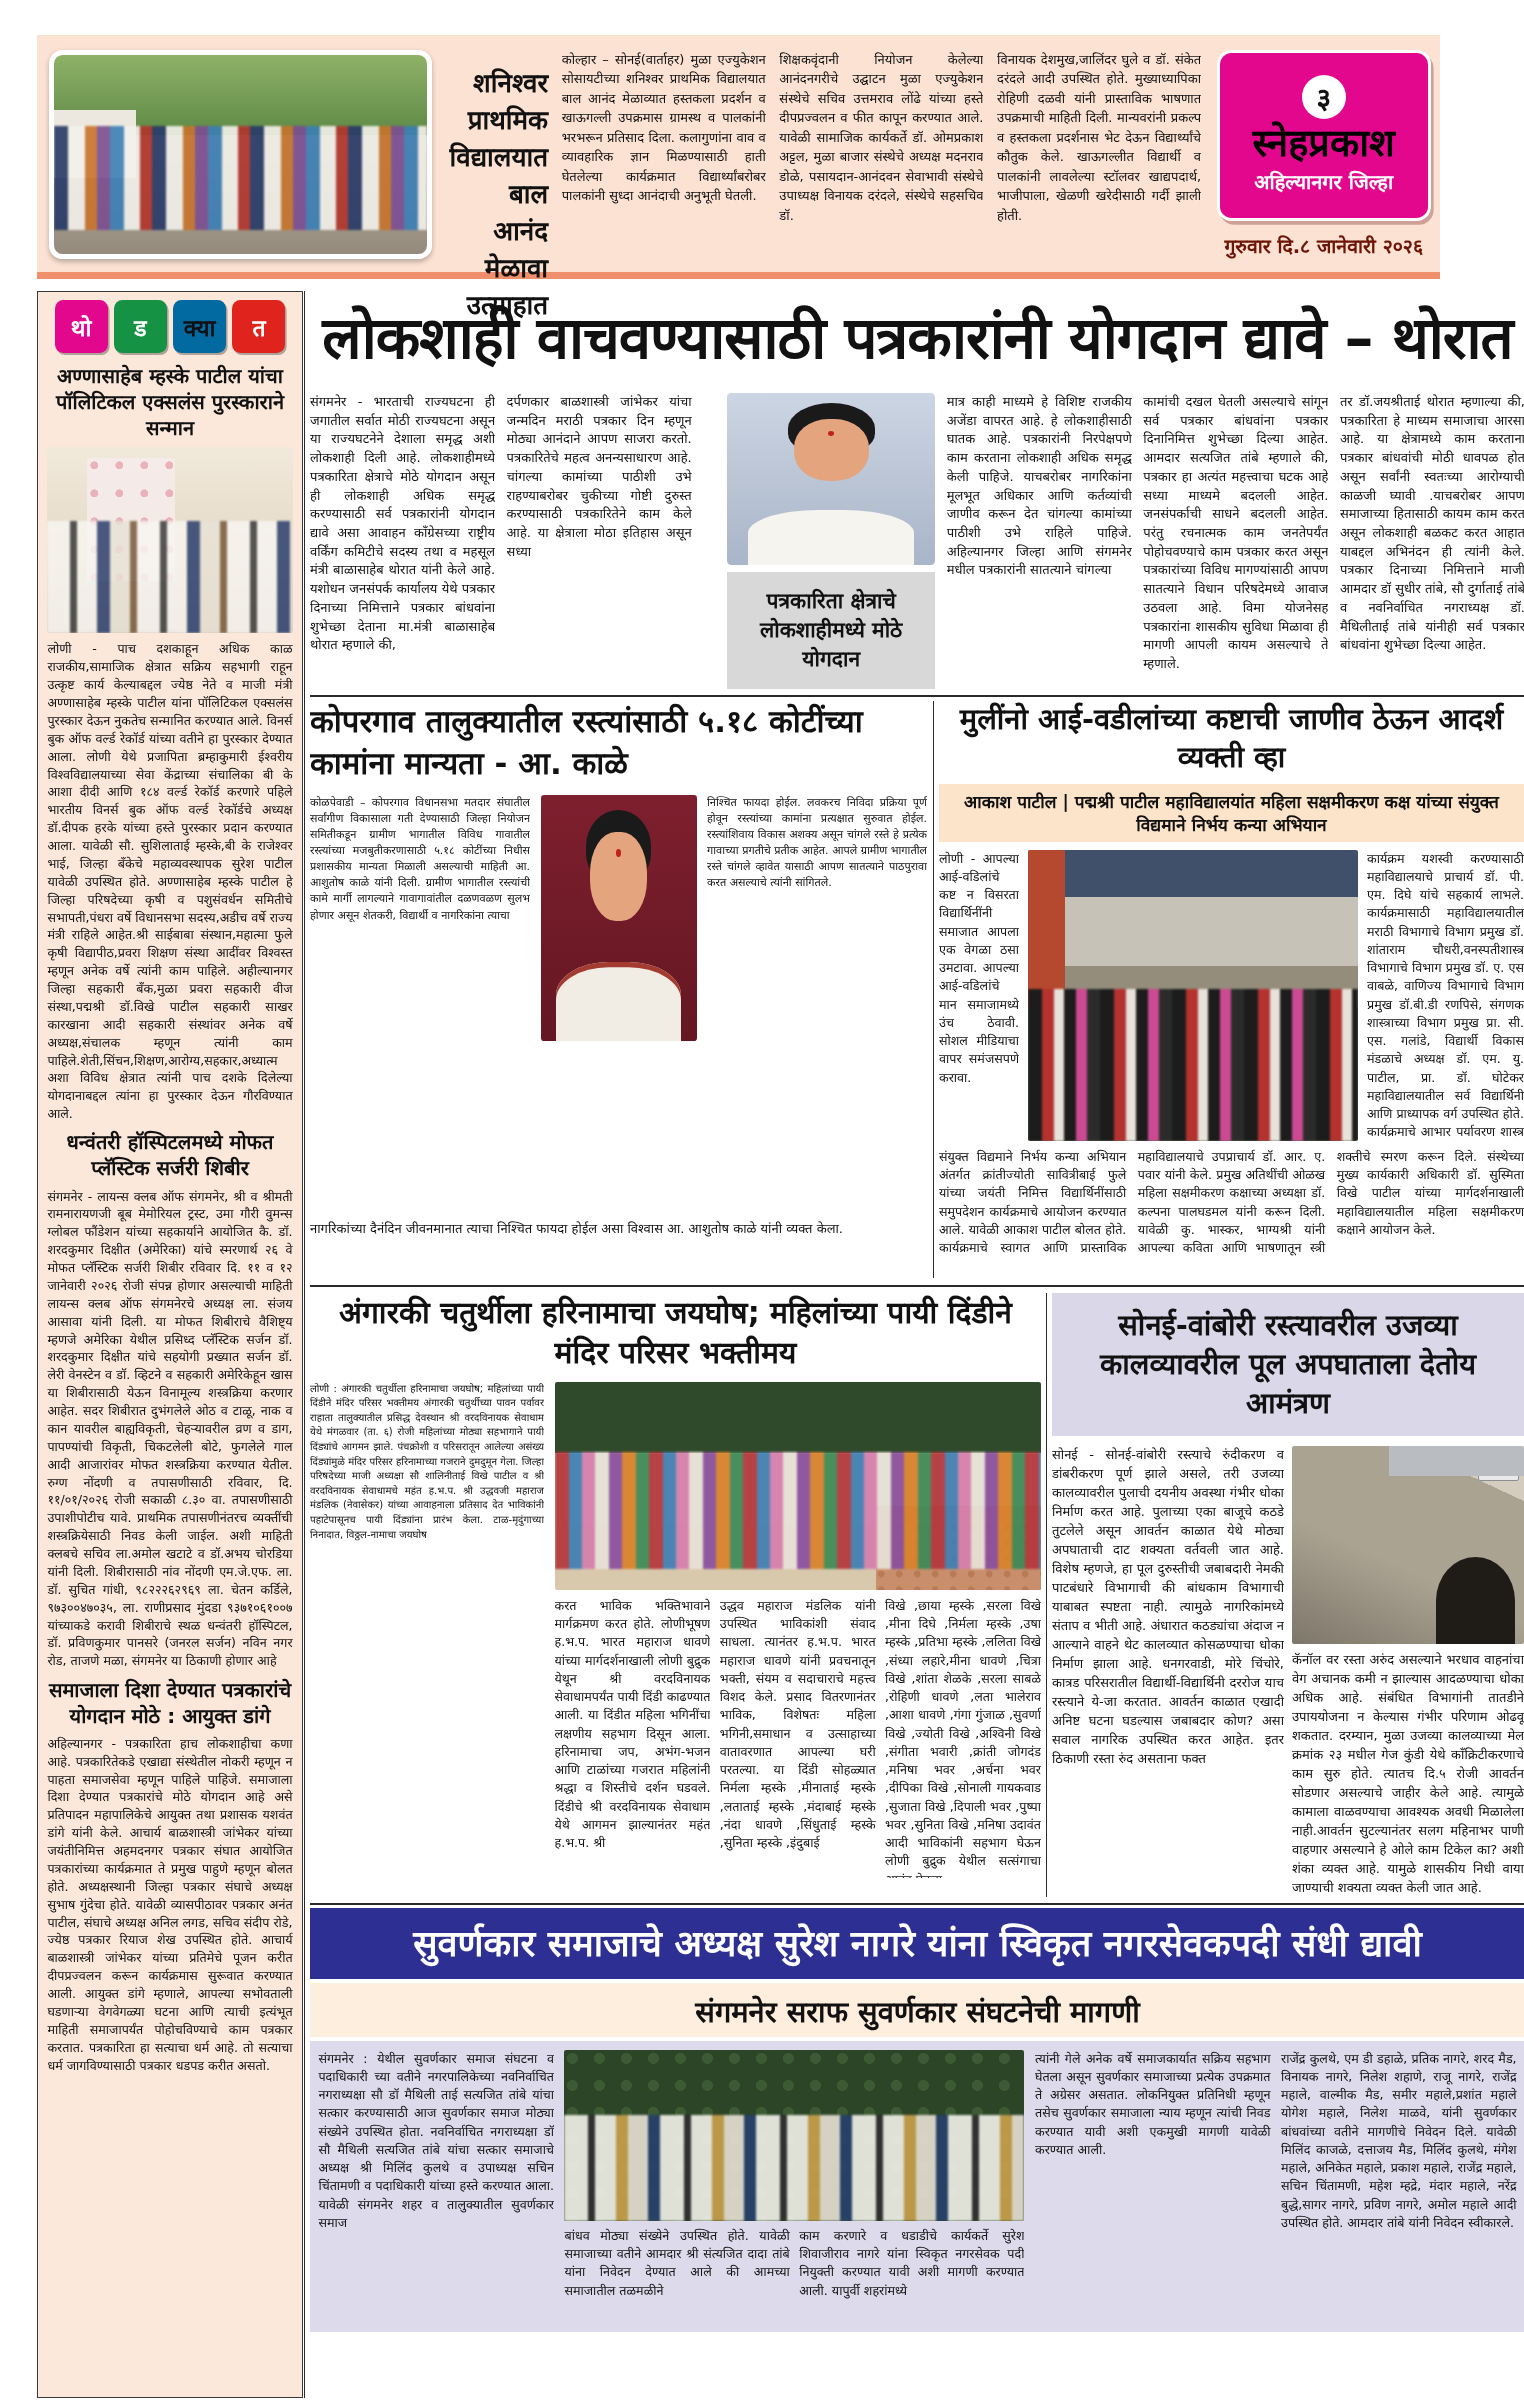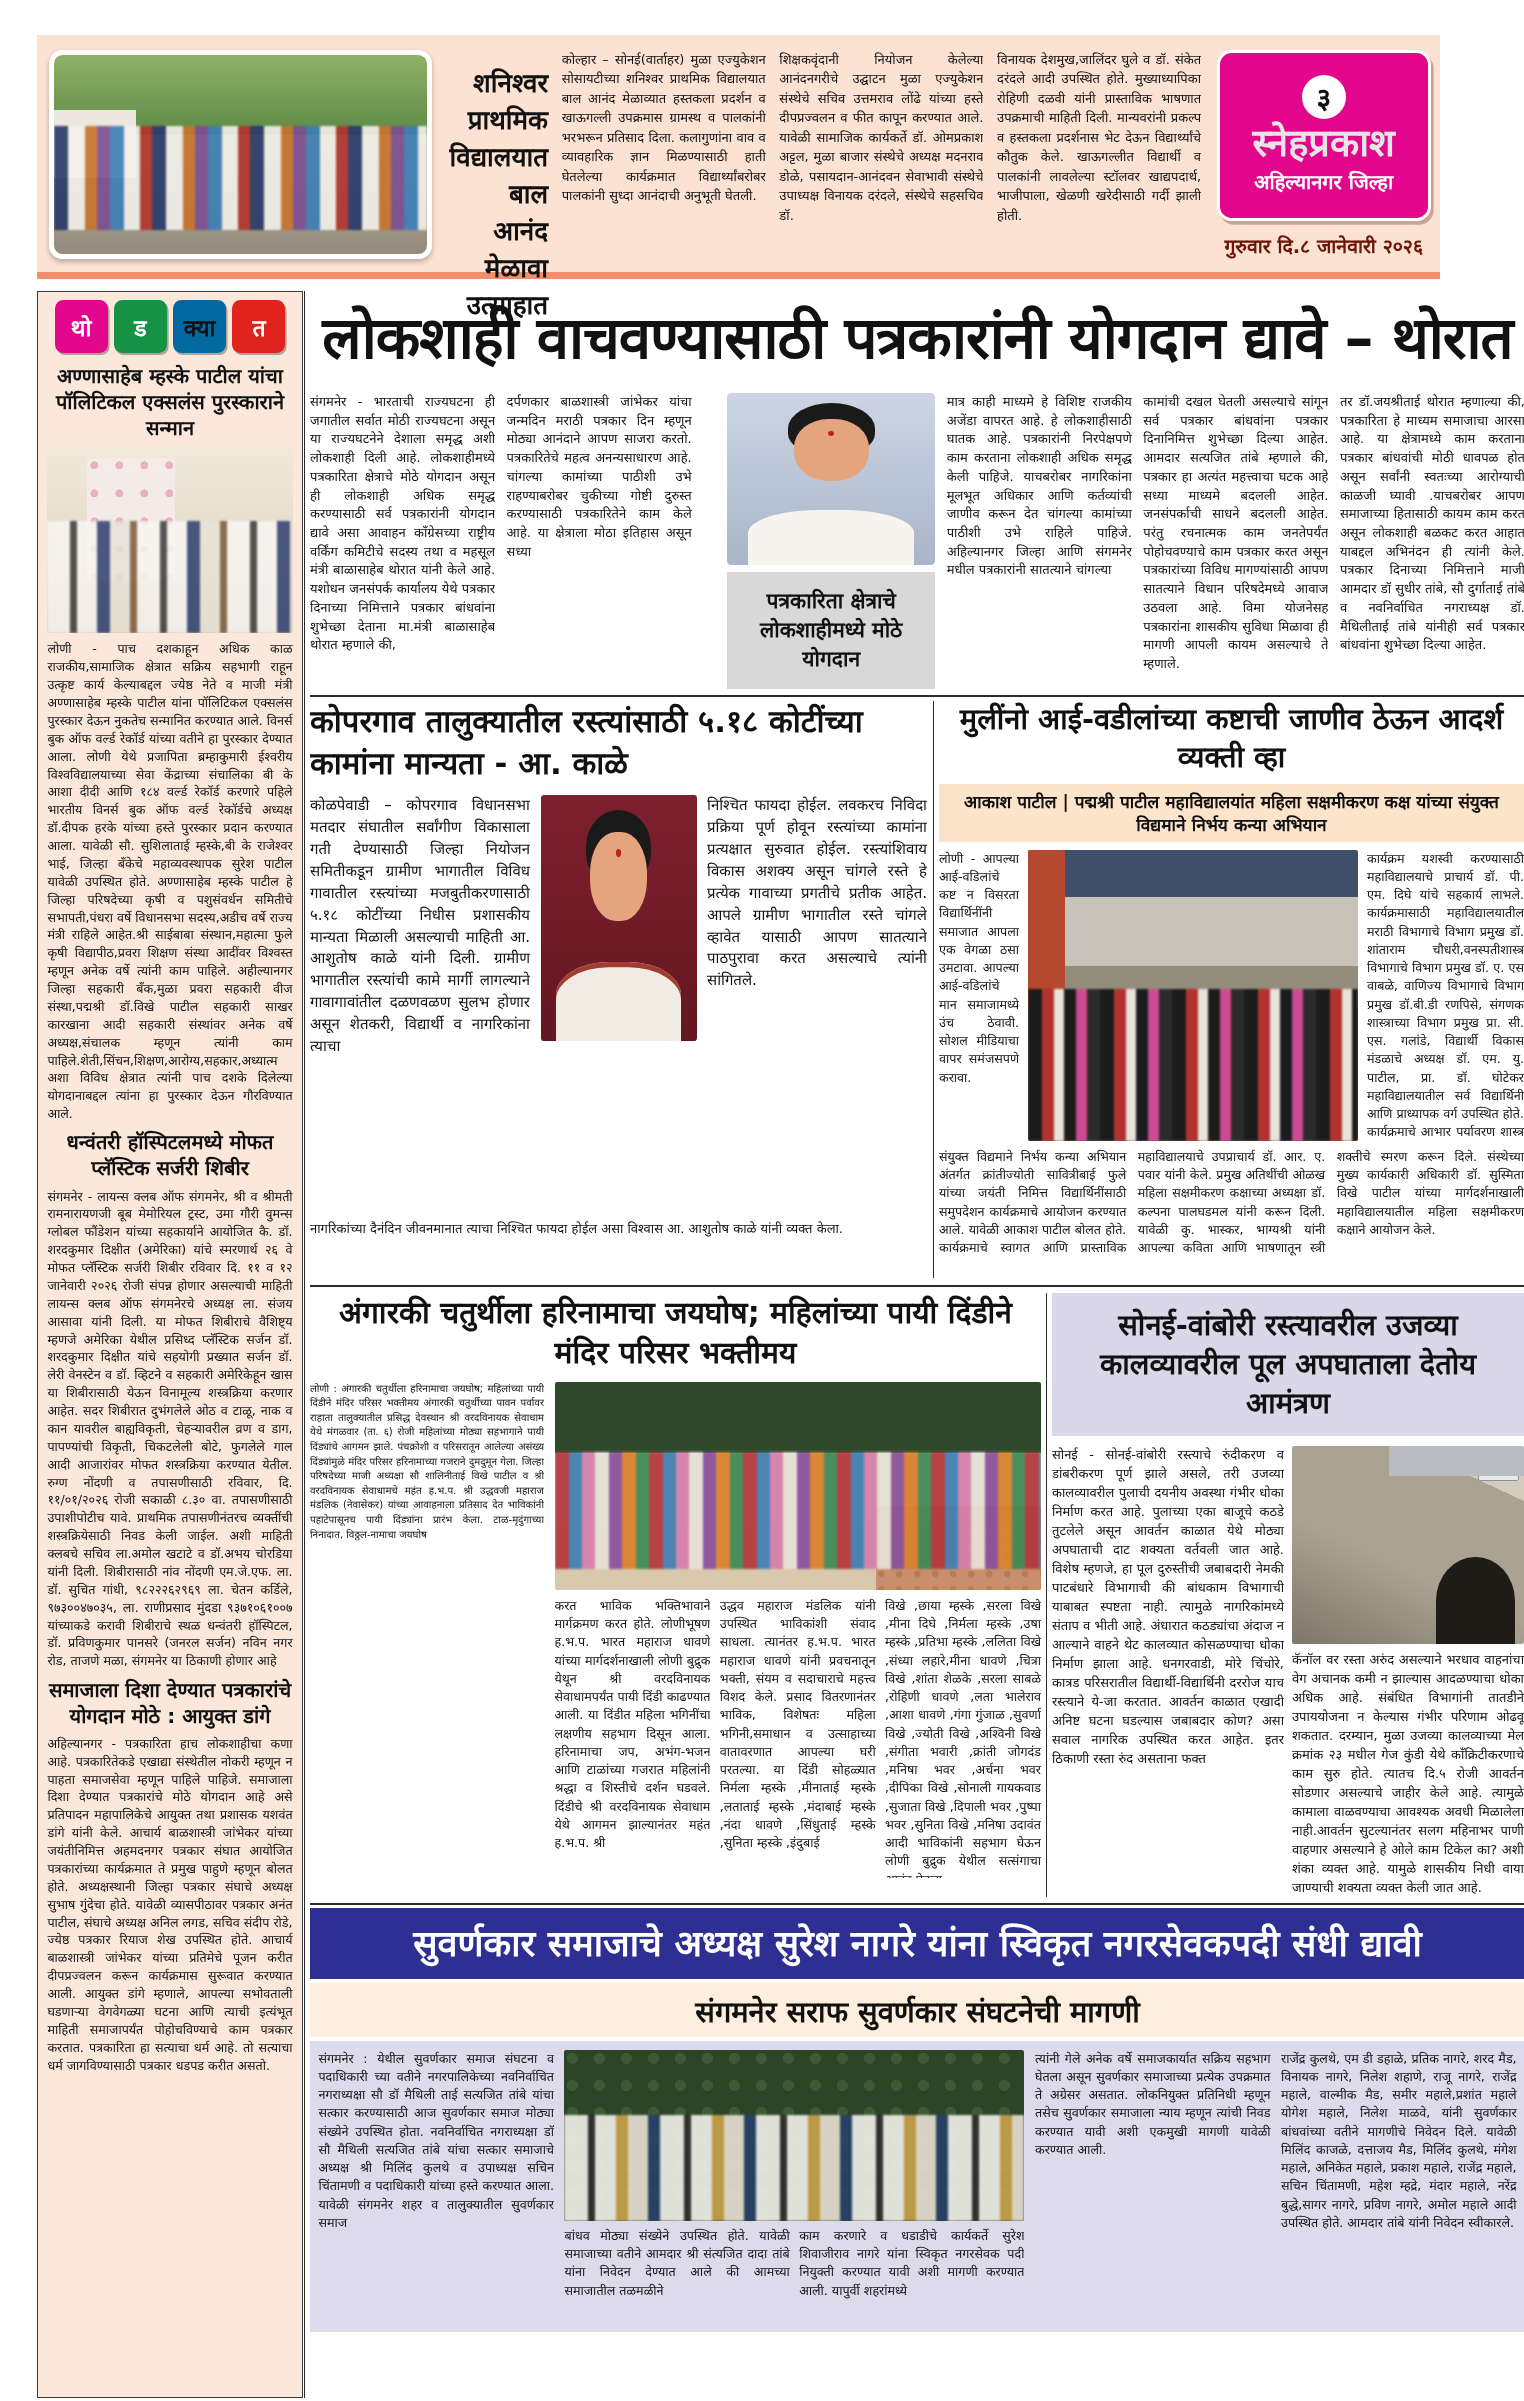--- a/index.html
+++ b/index.html
@@ -12,21 +12,21 @@
             border-bottom:7.3px solid #ef8f6c;display:flex;gap:13.6px;padding:14.6px 7.3px 7.3px 11.5px;box-sizing:border-box;}
   .tb-photo{flex:0 0 373px;height:199px;border:5.2px solid #fff;border-radius:13.6px;
             box-shadow:0 2.1px 5.2px rgba(0,0,0,.25);}
   .tb-head{flex:0 0 103px;font-size:26px;font-weight:800;text-align:right;line-height:1.42;padding-top:15.7px;}
   .tb-col{flex:1 1 0;font-size:13px;line-height:1.5;text-align:justify;overflow:hidden;}
   .tb-mast{flex:0 0 218px;display:flex;flex-direction:column;align-items:center;}
   .mast-box{width:208px;height:165px;background:#e2078c;border-radius:14.6px;border:3.1px solid #fff;
             box-shadow:2.6px 3.7px 0 rgba(120,40,40,.35);display:flex;flex-direction:column;align-items:center;justify-content:center;gap:4.2px;}
   .mast-circle{width:44px;height:44px;background:#fff;border-radius:50%;display:flex;align-items:center;justify-content:center;
                font-size:28px;font-weight:800;color:#111;}
-  .mast-title{color:#e5e5e5;font-size:38px;font-weight:800;line-height:1.05;}
+  .mast-title{color:#000000;font-size:38px;font-weight:800;line-height:1.05;}
   .mast-district{color:#fff;font-size:20px;font-weight:700;}
   .mast-date{margin-top:11.5px;font-size:19.4px;font-weight:800;color:#6d1608;}
   
   .main-headline{position:absolute;left:310px;top:289px;width:1215px;height:99px;
                  font-size:58px;font-weight:900;letter-spacing:-1px;line-height:1.2;
                  display:flex;align-items:center;justify-content:center;text-align:center;}
   
   .sidebar{position:absolute;left:37px;top:291px;width:266px;height:2107px;background:#fbe8db;
            border:1.6px solid #3a3a3a;box-sizing:border-box;padding:8.4px 9.4px;overflow:hidden;}
   .brief-strip{display:flex;gap:6.3px;justify-content:center;margin-bottom:9.4px;}
@@ -40,21 +40,21 @@
   .thorat{position:absolute;left:310px;top:393px;width:1215px;height:296px;display:flex;gap:11.5px;overflow:hidden;justify-content:center;}
   .th-col{flex:1 1 0;font-size:13px;line-height:1.44;text-align:justify;overflow:hidden;}
   .th-mid{flex:0 0 208px;display:flex;flex-direction:column;gap:7.3px;padding-left:24px;}
   .th-photo{height:172px;border-radius:4.2px;}
   .th-quote{background:#d8d8d8;font-size:21px;font-weight:800;text-align:center;line-height:1.4;
             padding:8.4px 4.2px;flex:1;display:flex;align-items:center;justify-content:center;}
   
   .kop{position:absolute;left:310px;top:701px;width:617px;height:577px;overflow:hidden;}
   .kop-head{font-size:31px;font-weight:800;line-height:1.35;margin-bottom:10.5px;}
   .kop-row{display:flex;gap:10.5px;height:418px;}
-  .kop-col{flex:1 1 0;font-size:15px;line-height:1.46;text-align:justify;overflow:hidden;}
+  .kop-col{flex:1 1 0;font-size:11px;line-height:1.46;text-align:justify;overflow:hidden;}
   .kop-photo{flex:0 0 156px;height:246px;border-radius:3.1px;}
   .kop-footer{font-size:13px;margin-top:6.3px;}
   .girls{position:absolute;left:939px;top:701px;width:585px;height:577px;overflow:hidden;}
   .girls-head{font-size:29px;font-weight:800;text-align:center;line-height:1.3;}
   .girls-byline{background:#fce4cb;font-size:17.3px;font-weight:800;padding:6.3px 5.2px;text-align:center;margin:7.3px 0;}
   .girls-row{display:flex;gap:9.4px;height:291px;}
   .girls-colL{flex:0 0 80px;font-size:12.6px;line-height:1.45;text-align:justify;overflow:hidden;}
   .girls-photo{flex:1 1 0;height:291px;border-radius:2.1px;}
   .girls-colR{flex:0 0 157px;font-size:12.6px;line-height:1.45;text-align:justify;overflow:hidden;}
   .girls-bottom{margin-top:7.3px;font-size:12.6px;line-height:1.45;text-align:justify;

